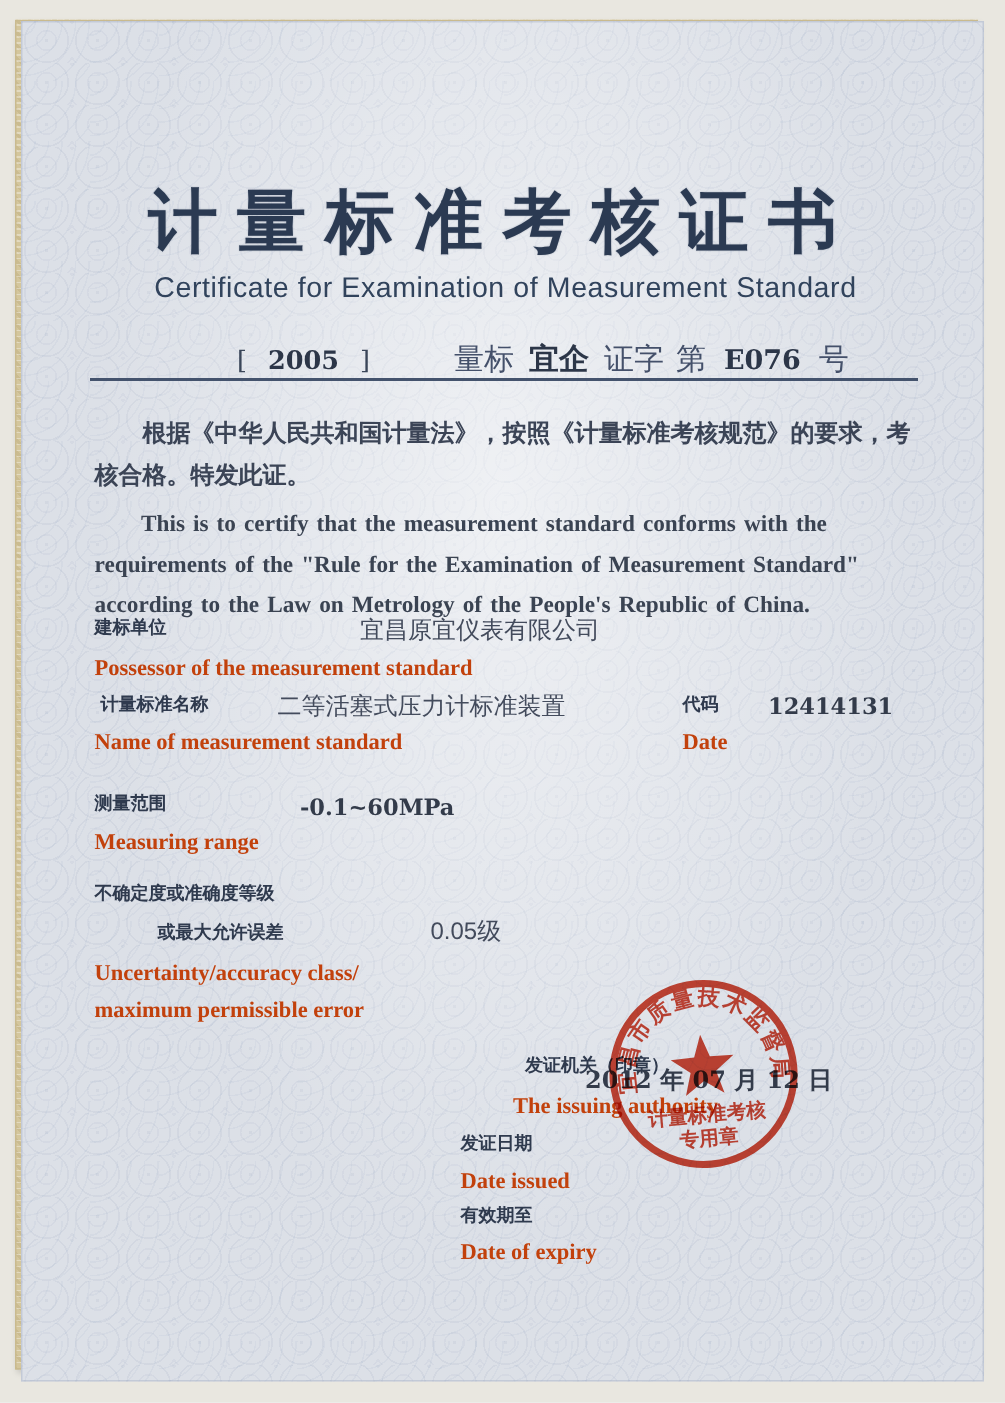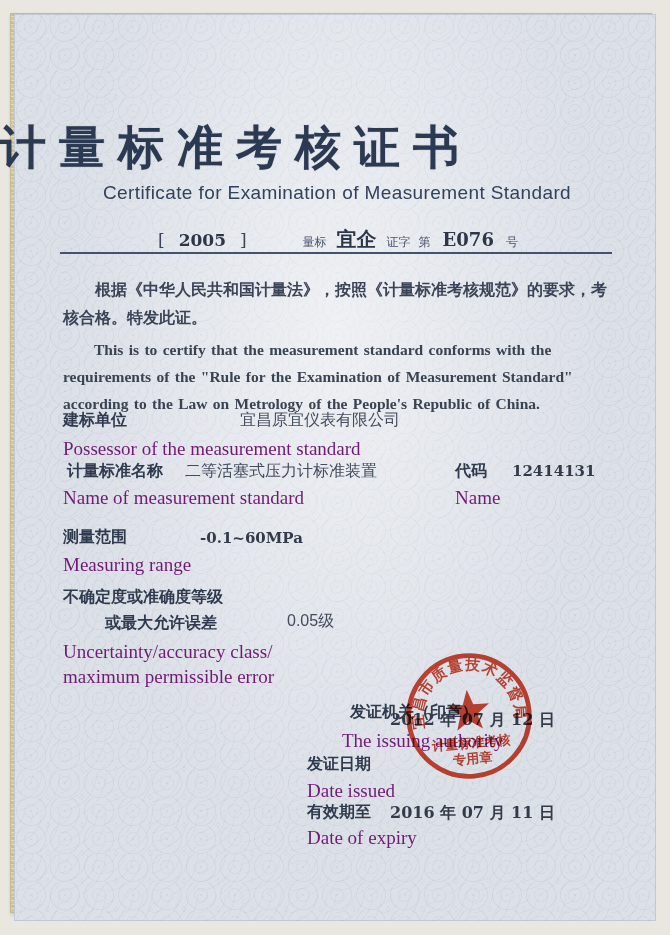--- a/index.html
+++ b/index.html
@@ -31,59 +31,59 @@
       repeating-radial-gradient(circle at 0 0, rgba(123,140,175,.07) 0 1px, transparent 1px 9px),
       #dce0e7;
     background-size:auto, 34px 28px, 46px 40px, auto;
     box-shadow: 0 0 0 1px rgba(150,160,185,.35) inset;
   }
 
   .abs{position:absolute;}
 
   
   .title-zh{
-    left:0;right:0;top:122px;
+    left:0;right:0;top:122px;text-align:center;
     font-family:"DejaVu Serif", serif;
     font-size:46px;font-weight:bold;color:#2b3a52;
     letter-spacing:13px;line-height:1.1;
     text-shadow:0 0 1px rgba(43,58,82,.4);
   }
   .title-en{
     left:4px;right:0;top:182px;text-align:center;
     font-size:19px;color:#31435c;letter-spacing:.4px;
   }
 
   .certline{
     left:158px;top:226px;display:flex;align-items:baseline;
     color:#39455a;font-size:15px;
   }
   .certline .bracket{font-family:"DejaVu Serif", serif;font-size:17px;color:#3a4659;}
   .certline .year{font-family:"DejaVu Serif", serif;font-weight:bold;font-size:17px;color:#2c3648;margin:0 14px;}
-  .certline .small-zh{font-size:12px;color:#44506a;margin:0 4px;}
+  .certline .small-zh{font-size:20px;color:#44506a;margin:0 4px;}
   .certline .big-zh{font-size:20px;font-weight:bold;color:#2c3648;margin:0 6px;}
   .certline .num{font-family:"DejaVu Serif", serif;font-weight:bold;font-size:18px;color:#2c3648;margin:0 8px;}
   .rule{
     left:60px;top:252px;width:552px;height:2px;background:#44536d;
   }
 
   .para-zh{
     left:63px;top:276px;width:552px;
     font-size:16px;font-weight:bold;color:#3b4456;
     line-height:28px;text-indent:2em;
   }
   .para-en{
     left:63px;top:336px;width:552px;
     font-family:"Liberation Serif", serif;
     font-size:15.5px;font-weight:bold;color:#3a4352;
     line-height:27px;text-indent:2em;word-spacing:1.5px;
   }
 
-  .lbl-zh{font-size:16px;font-weight:bold;color:#2f3a4e;}
+  .lbl-zh{font-size:12px;font-weight:bold;color:#2f3a4e;}
   .val-zh{font-size:16px;color:#434b5c;}
-  .lbl-en{font-family:"Liberation Serif", serif;font-size:19px;font-weight:normal;color:#701a75;}
+  .lbl-en{font-family:"Liberation Serif", serif;font-size:15px;font-weight:bold;color:#c2410c;}
   .val-num{font-family:"DejaVu Serif", serif;font-size:15px;font-weight:bold;color:#333b4a;}
 
   
   .seal{
     left:405px;top:652px;width:128px;height:128px;
     mix-blend-mode:multiply;opacity:.93;
     transform:rotate(-5deg);
   }
 </style>
 </head>
@@ -115,41 +115,40 @@
 
   <div class="abs lbl-zh" style="left:63px;top:410px">建标单位</div>
   <div class="abs val-zh" style="left:240px;top:410px">宜昌原宜仪表有限公司</div>
   <div class="abs lbl-en" style="left:63px;top:438px">Possessor of the measurement standard</div>
 
   <div class="abs lbl-zh" style="left:67px;top:461px">计量标准名称</div>
   <div class="abs val-zh" style="left:185px;top:461px">二等活塞式压力计标准装置</div>
   <div class="abs lbl-zh" style="left:455px;top:461px">代码</div>
   <div class="abs val-num" style="left:512px;top:462px">12414131</div>
   <div class="abs lbl-en" style="left:63px;top:487px">Name of measurement standard</div>
-  <div class="abs lbl-en" style="left:455px;top:487px">Name</div>
+  <div class="abs lbl-en" style="left:455px;top:487px">Date</div>
 
   <div class="abs lbl-zh" style="left:63px;top:527px">测量范围</div>
   <div class="abs val-num" style="left:200px;top:529px">-0.1~60MPa</div>
   <div class="abs lbl-en" style="left:63px;top:554px">Measuring range</div>
 
   <div class="abs lbl-zh" style="left:63px;top:587px">不确定度或准确度等级</div>
   <div class="abs lbl-zh" style="left:105px;top:613px">或最大允许误差</div>
   <div class="abs val-zh" style="left:287px;top:611px">0.05级</div>
   <div class="abs lbl-en" style="left:63px;top:641px">Uncertainty/accuracy class/</div>
   <div class="abs lbl-en" style="left:63px;top:666px">maximum permissible error</div>
 
   <div class="abs lbl-zh" style="left:350px;top:702px">发证机关（印章）</div>
   <div class="abs lbl-en" style="left:342px;top:730px">The issuing authority</div>
 
   <div class="abs lbl-zh" style="left:307px;top:754px">发证日期</div>
   <div class="abs val-num" style="left:390px;top:710px;font-size:16px">2012 年 07 月 12 日</div>
   <div class="abs lbl-en" style="left:307px;top:780px">Date issued</div>
 
   <div class="abs lbl-zh" style="left:307px;top:802px">有效期至</div>
-  <div class="abs val-num" style="left:390px;top:803px;font-size:16px">2016 年 07 月 11 日</div>
   <div class="abs lbl-en" style="left:307px;top:827px">Date of expiry</div>
 
   <svg class="abs seal" viewBox="0 0 122 122">
     <circle cx="61" cy="61" r="57.5" fill="none" stroke="#d03a26" stroke-width="4.5"></circle>
     <path id="sealArc" d="M 19.7 76 A 44 44 0 1 1 102.3 76" fill="none"></path>
     <text font-size="14" fill="#d03a26" font-weight="bold" letter-spacing="1.5">
       <textPath href="#sealArc" startOffset="50%" text-anchor="middle">宜昌市质量技术监督局</textPath>
     </text>
     <polygon fill="#d03a26" points="61,36 66,50.1 81,50.5 69.1,59.6 73.3,74 61,65.5 48.7,74 52.9,59.6 41,50.5 56,50.1"></polygon>
     <text x="61" y="91" text-anchor="middle" font-size="12.5" fill="#d03a26" font-weight="bold">计量标准考核</text>

